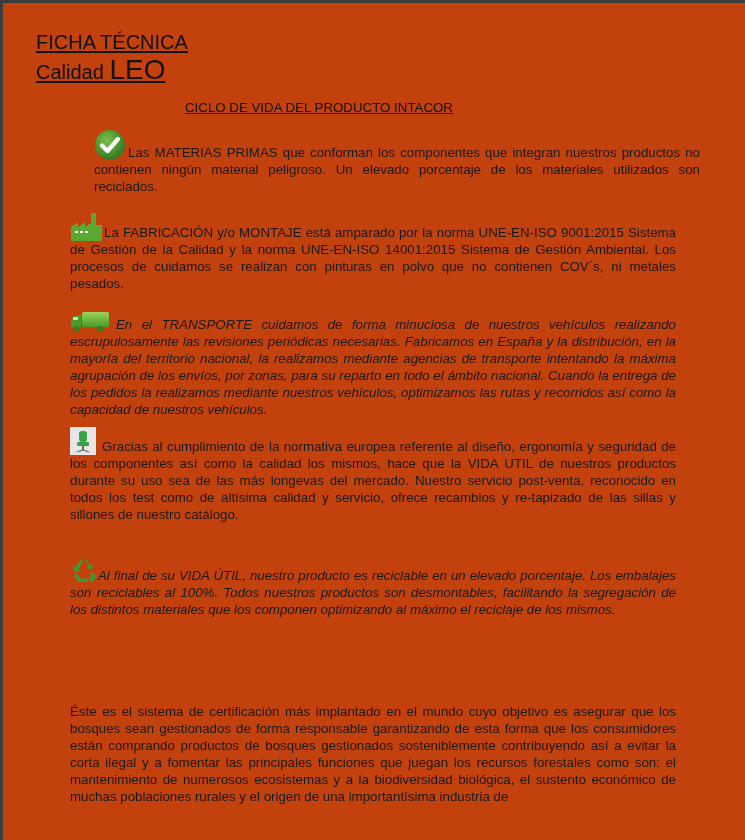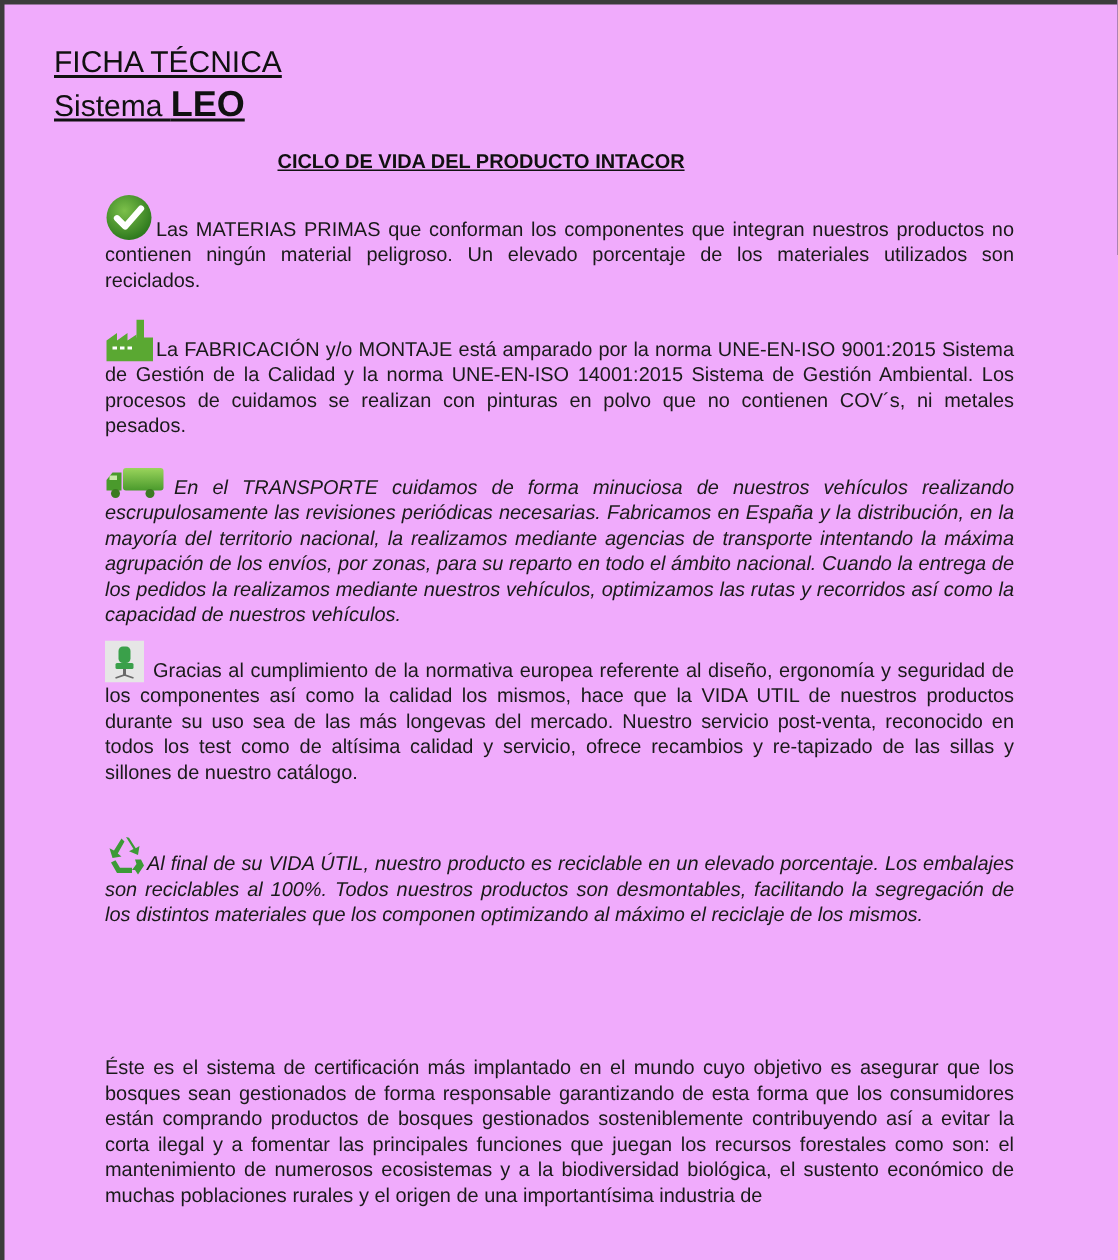--- a/index.html
+++ b/index.html
@@ -4,63 +4,63 @@
 <style>
   html, body { margin: 0; padding: 0; }
   body {
     width: 745px; height: 840px; overflow: hidden;
     background: #3c3c3c;
     font-family: "Liberation Sans", sans-serif;
     position: relative;
   }
   .page {
     position: absolute; left: 3px; top: 3px; right: 0; bottom: 0;
-    background: #f0abfc;
+    background: #c2410c;
     color: #1a1a1a;
   }
   .doc-title {
     position: absolute; left: 33px; top: 27px;
     font-size: 20px; line-height: 24px;
     text-decoration: underline; text-underline-offset: 2px;
     color: #111;
   }
   .doc-subtitle {
     position: absolute; left: 33px; top: 52px;
     font-size: 20px; line-height: 30px;
     text-decoration: underline; text-underline-offset: 2px;
     color: #111;
   }
-  .doc-subtitle .big { font-size: 24px; font-weight: bold; text-align: right; }
+  .doc-subtitle .big { font-size: 28px; font-weight: normal; text-align: right; }
   .section-heading {
     position: absolute; left: 182px; top: 97px;
-    font-size: 13.3px; font-weight: bold;
+    font-size: 13.3px; font-weight: normal;
     text-decoration: underline; color: #111;
   }
   .para {
     position: absolute; left: 67px; width: 606px;
     font-size: 13.3px; line-height: 17px;
     text-align: justify; color: #1a1a1a;
   }
   .para .lead-icon {
     display: inline-block; vertical-align: bottom;
     margin-right: 2px;
   }
   .icon-svg { display: block; }
 </style>
 </head>
 <body>
 
 <div class="page">
 
   <div class="doc-title">FICHA TÉCNICA</div>
-  <div class="doc-subtitle"><span>Sistema </span><span class="big">LEO</span></div>
+  <div class="doc-subtitle"><span>Calidad </span><span class="big">LEO</span></div>
 
   <div class="section-heading">CICLO DE VIDA DEL PRODUCTO INTACOR</div>
 
-  <div class="para" style="top:126px;">
+  <div class="para" style="top:126px;margin-left:24px;">
     <span class="lead-icon">
       <svg class="icon-svg" width="32" height="32" viewBox="0 0 32 32">
         <defs>
           <radialGradient id="gchk" cx="40%" cy="35%" r="65%">
             <stop offset="0%" stop-color="#7cc04a"></stop>
             <stop offset="100%" stop-color="#2f7a1e"></stop>
           </radialGradient>
         </defs>
         <circle cx="16" cy="16" r="15" fill="url(#gchk)"></circle>
         <path d="M8 16.5 L13.5 22 L24 10" stroke="#fff" stroke-width="4.2" fill="none" stroke-linecap="round" stroke-linejoin="round"></path>

